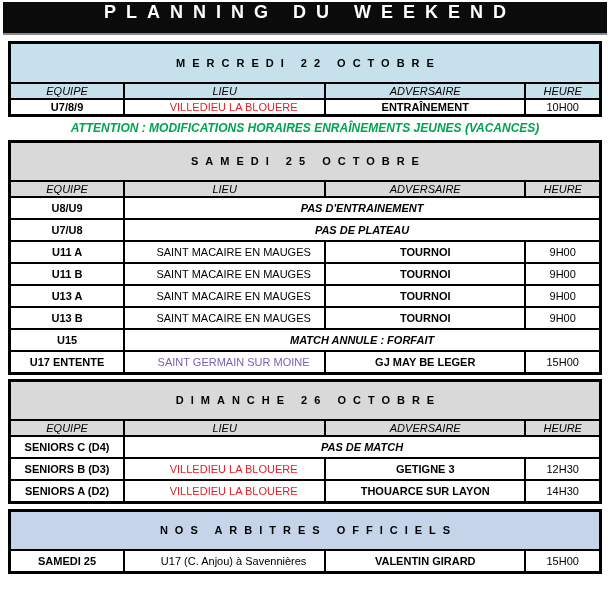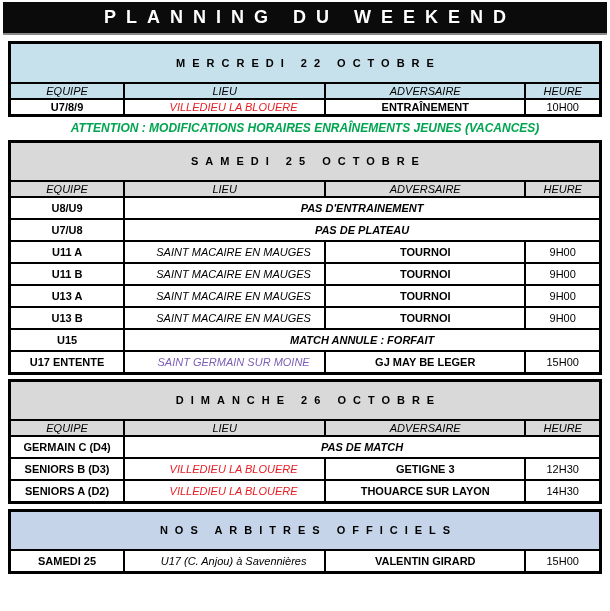--- a/index.html
+++ b/index.html
@@ -4,21 +4,21 @@
 <style>
   html,body{margin:0;padding:0;background:#ffffff;}
   body{
     width:610px;height:611px;overflow:hidden;
     font-family:"Liberation Sans", sans-serif;
     -webkit-font-smoothing:antialiased;
   }
   
   .banner{
     margin:2px 3px 0 3px;height:33px;background:#0b0b0b;
-    display:flex;align-items:center;justify-content:center;
+    display:flex;align-items:flex-start;justify-content:center;
     border-bottom:2px solid #8a8a8a;box-sizing:border-box;
   }
   .banner span{
     color:#ffffff;font-weight:bold;font-size:18px;
     letter-spacing:10px;text-indent:10px;white-space:nowrap;
   }
   
   table.sched{
     width:594px;margin:0 auto;border-collapse:collapse;table-layout:fixed;
     border:3px solid #000;
@@ -44,21 +44,21 @@
   .t-mercredi tr.data td{height:15px;}
 
   
   .blue-bg{background:#c7e1ec !important;}
   .gray-bg{background:#d9d9d9 !important;}
   .peri-bg{background:#c6d4ea !important;}
   td.navy{color:#1f3864;}
 
   td.equipe{background:#f2f2f2;font-weight:bold;}
   td.jour{background:#dbe3f2;font-weight:bold;}
-  td.lieu{font-style:italic;text-align:left;padding-left:19px;}
+  td.lieu{text-align:left;padding-left:19px;}
   td.lieu.red{color:#e81c24;}
   td.lieu.purple{color:#7b5eb5;border-radius:9px;}
   td.adv{font-weight:bold;}
   td.merged{font-weight:bold;font-style:italic;}
   td.heure{font-weight:normal;}
 
   
   .gap6{height:6px;}
   .gap4{height:4px;}
   .gap5{height:5px;}
@@ -180,21 +180,21 @@
       <tr>
         <td colspan="4" class="sec-title gray-bg">DIMANCHE 26 OCTOBRE</td>
       </tr>
   <tr>
     <td class="colhdr gray-bg">EQUIPE</td>
     <td class="colhdr gray-bg">LIEU</td>
     <td class="colhdr gray-bg">ADVERSAIRE</td>
     <td class="colhdr gray-bg">HEURE</td>
   </tr>
   <tr class="data">
-    <td class="equipe">GERMAIN C (D4)</td>
+    <td class="equipe">SENIORS C (D4)</td>
     <td colspan="3" class="merged">PAS DE MATCH</td>
   </tr>
   <tr class="data">
     <td class="equipe">SENIORS B (D3)</td>
     <td class="lieu red">VILLEDIEU LA BLOUERE</td>
     <td class="adv">GETIGNE 3</td>
     <td class="heure">12H30</td>
   </tr>
   <tr class="data">
     <td class="equipe">SENIORS A (D2)</td>

